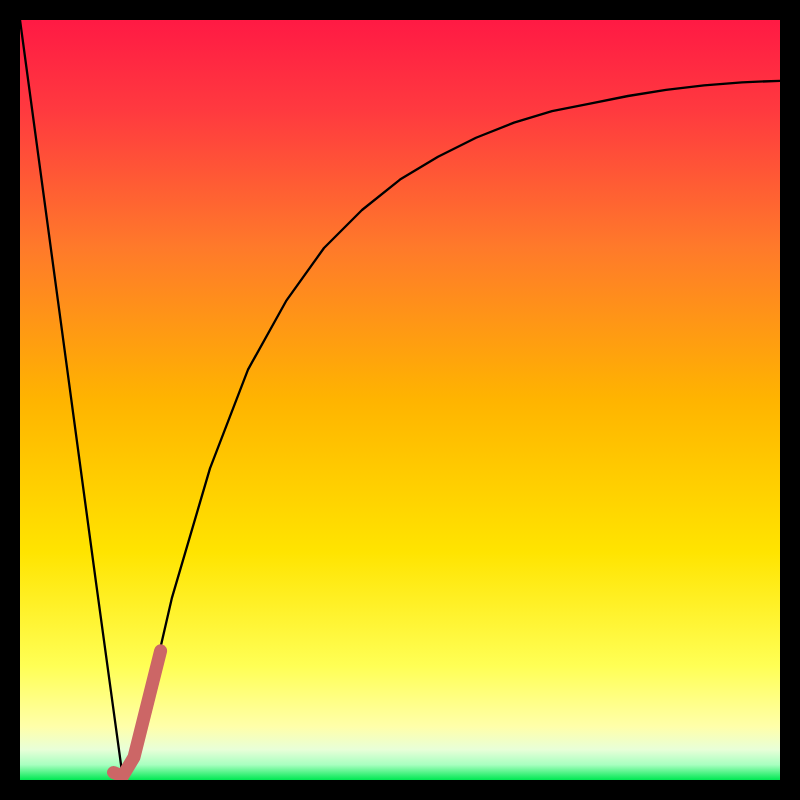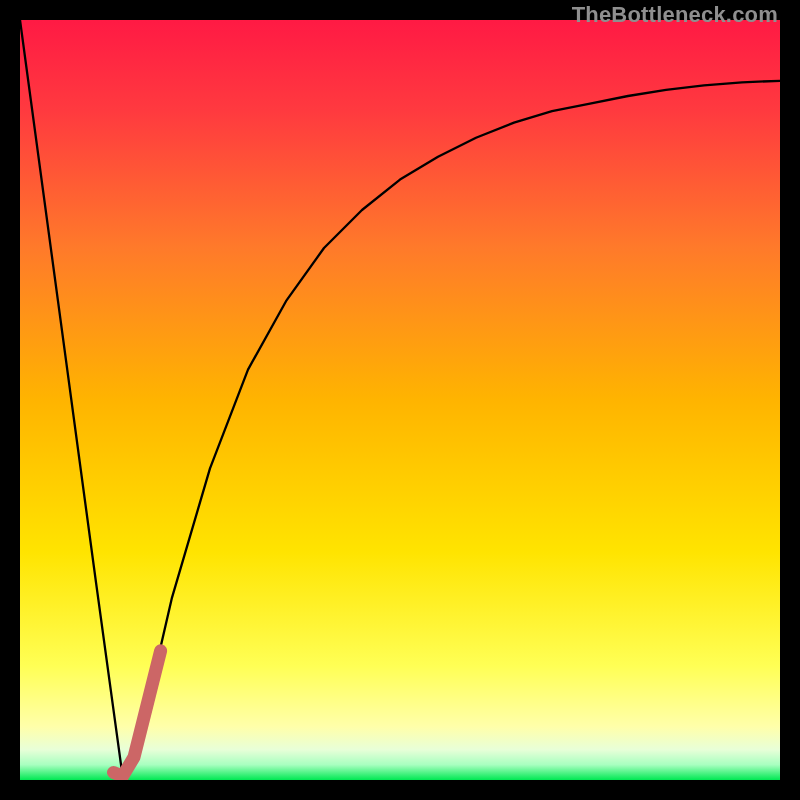--- a/index.html
+++ b/index.html
@@ -83,14 +83,13 @@
                L 722 62.3
                L 760 60.8"></path>
 
       <path fill="none" stroke="#cc6666" stroke-width="13" stroke-linecap="round" stroke-linejoin="round" d="M 93.5 752.4
                L 102.6 756.2
                L 114 737.2
                L 129.2 676.4
                L 140.6 630.8"></path>
     </svg>
   </div>
-  <div class="watermark">TheBottleneck.com</div>
 </div>
 
 </body></html>

